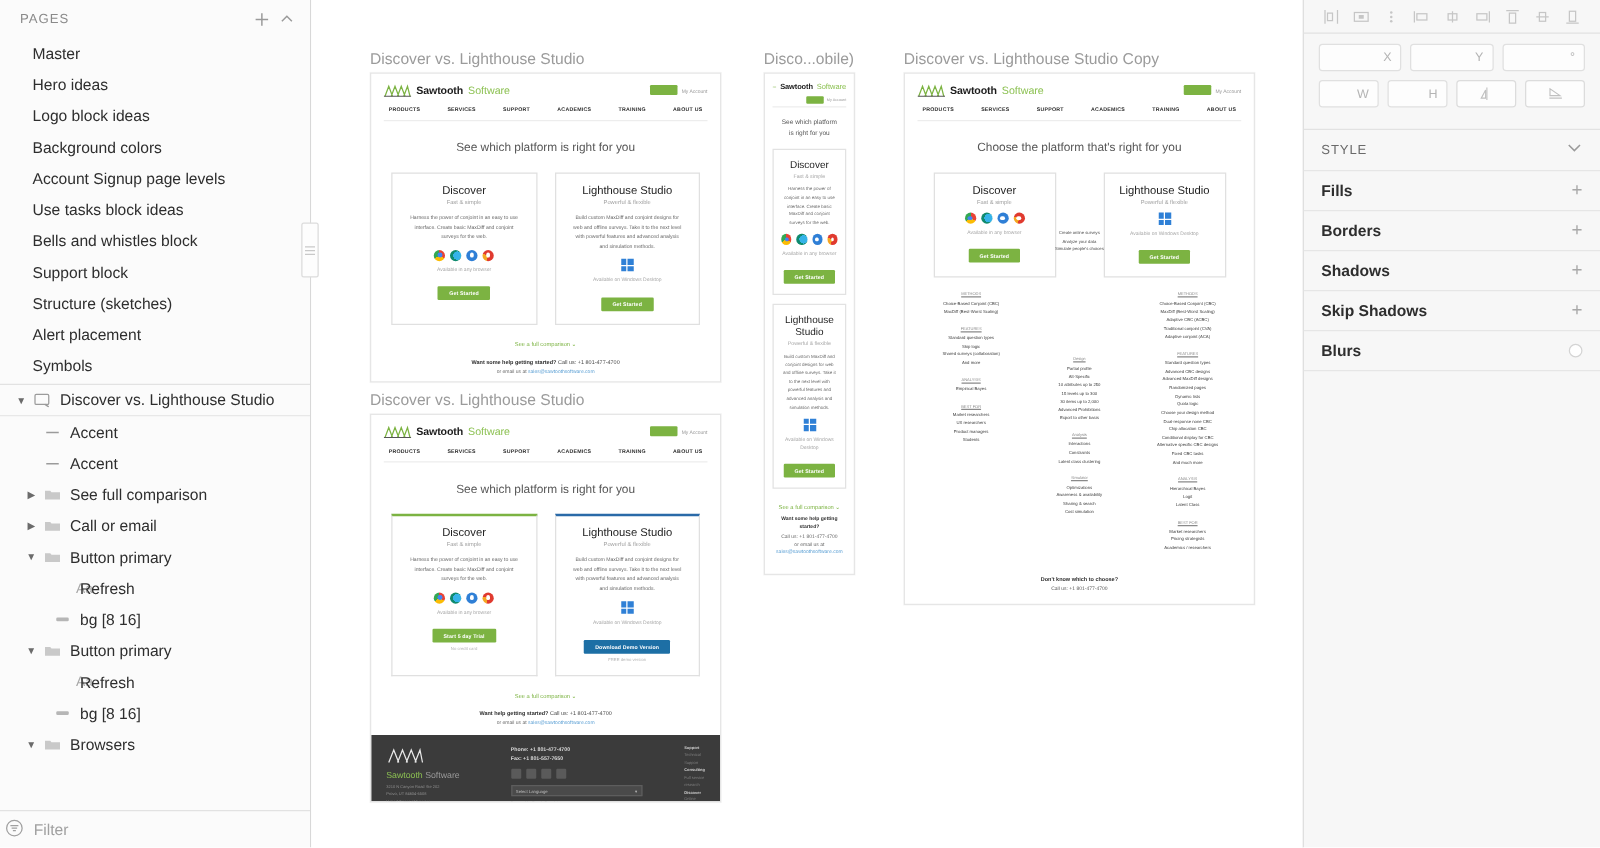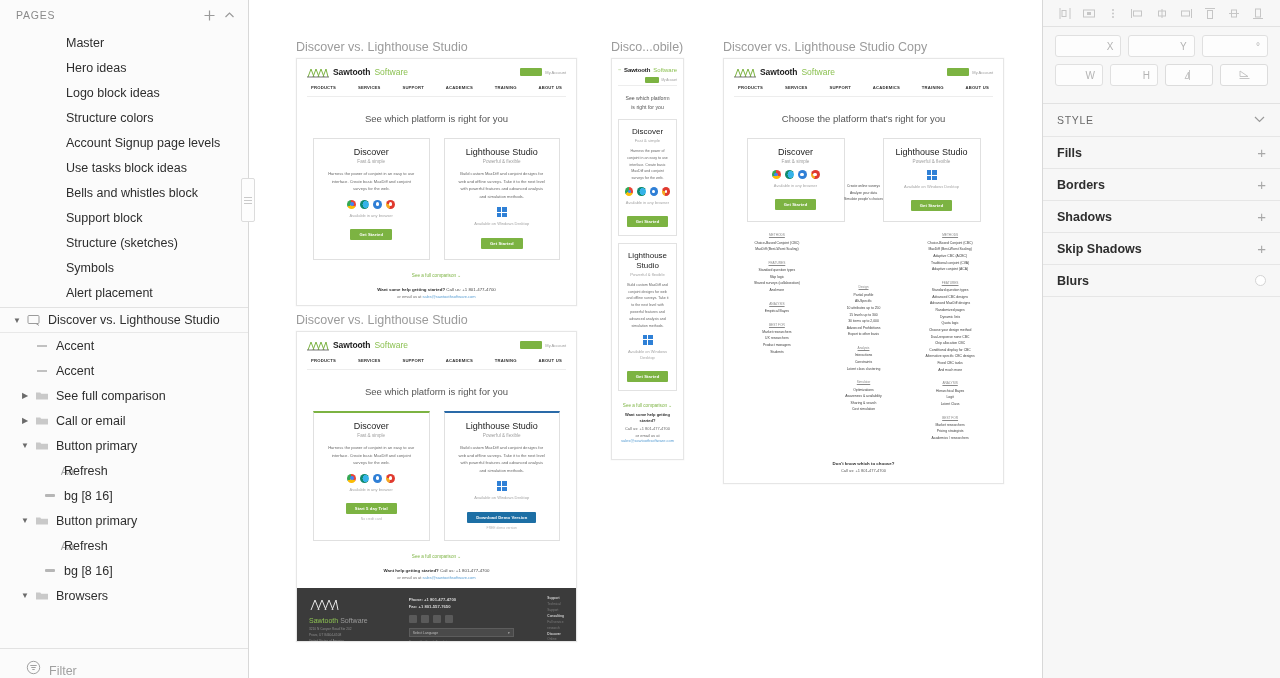--- a/index.html
+++ b/index.html
@@ -26,21 +26,21 @@
   .pages-title {
     font-size: 10.5px; letter-spacing: 0.8px; color: #8a8a8a;
     font-weight: 400; flex: 1;
   }
   .hdr-btn {
     width: 20px; height: 20px; display: flex; align-items: center;
     justify-content: center; color: #9a9a9a;
   }
   .hdr-btn svg { display: block; }
 
-  .pages-list { flex-shrink: 0; padding-bottom: 2px; padding-left: 40px; }
+  .pages-list { flex-shrink: 0; padding-bottom: 2px; }
   .page-item {
     height: 25px; display: flex; align-items: center;
     padding-left: 26px; font-size: 12.5px; color: #2e2e2e;
     white-space: nowrap;
   }
   .page-item.selected {
     background: #0a72f5; color: #fff; font-weight: 700;
     margin: 0 5px 0 5px; border-radius: 4px; padding-left: 21px;
   }
 
@@ -56,21 +56,21 @@
   }
   .layer-icon {
     width: 20px; flex-shrink: 0; display: flex; align-items: center;
     justify-content: center; color: #9b9b9b;
   }
   .layer-label { padding-left: 4px; }
   .aa-ico { font-size: 11px; color: #a8a8a8; font-style: normal; margin-left: 35px; }
 
   .filter-bar {
     height: 30px; border-top: 1px solid #e2e2e2; display: flex;
-    align-items: flex-end; padding-left: 26px; gap: 8px; flex-shrink: 0;
+    align-items: center; padding-left: 4px; gap: 8px; flex-shrink: 0;
     background: #fbfbfb;
   }
   .filter-text { color: #a0a0a0; font-size: 12.5px; }
 
   .panel-splitter {
     position: absolute; right: -7px; top: 178px; width: 14px; height: 44px;
     background: #fdfdfd; border: 1px solid #dcdcdc; border-radius: 2px;
     z-index: 5; display: flex; flex-direction: column; justify-content: center;
     align-items: center; gap: 2px;
   }
@@ -274,42 +274,42 @@
       <div class="page-item">
           <span>Master</span>
         </div>
       <div class="page-item">
           <span>Hero ideas</span>
         </div>
       <div class="page-item">
           <span>Logo block ideas</span>
         </div>
       <div class="page-item">
-          <span>Structure colors</span>
+          <span>Background colors</span>
         </div>
       <div class="page-item">
           <span>Account Signup page levels</span>
         </div>
       <div class="page-item">
           <span>Use tasks block ideas</span>
         </div>
       <div class="page-item">
           <span>Bells and whistles block</span>
         </div>
       <div class="page-item">
           <span>Support block</span>
         </div>
       <div class="page-item">
           <span>Structure (sketches)</span>
         </div>
       <div class="page-item">
+          <span>Alert placement</span>
+        </div>
+      <div class="page-item">
           <span>Symbols</span>
-        </div>
-      <div class="page-item">
-          <span>Alert placement</span>
         </div>
     </div>
 
     <div class="layers-tree">
 
       <div class="layer-row root" style="padding-left:10px">
         <div class="disc">▼</div>
         <div class="layer-icon">
           <svg width="14" height="12" viewBox="0 0 14 12">
               <rect x="1" y="1.5" width="11" height="8" rx="1" stroke="#9b9b9b" fill="none" stroke-width="1"></rect>

